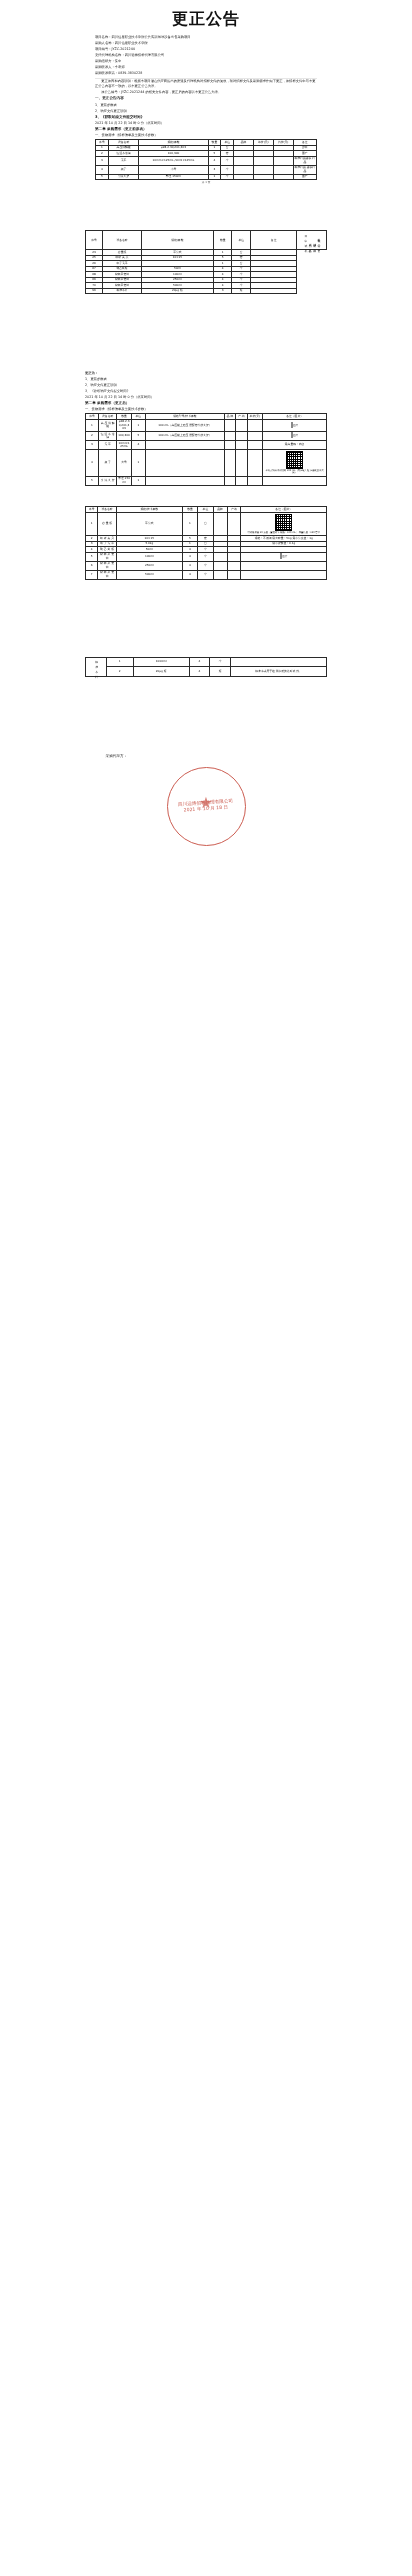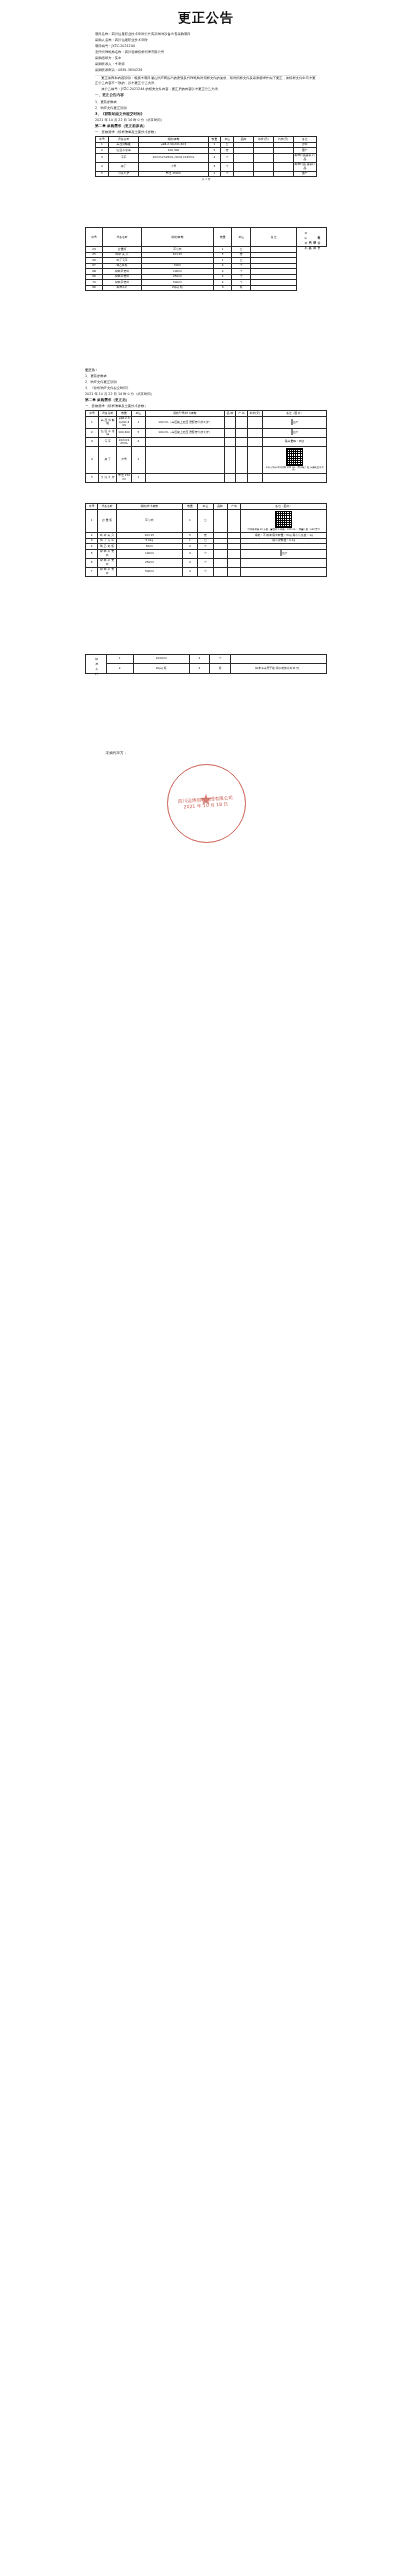--- a/index.html
+++ b/index.html
@@ -1,19 +1,19 @@
 <!DOCTYPE html>
 <html style="font-size:8.2px"><head>
 <meta charset="utf-8">
 <style>
   html,body{margin:0;padding:0;background:#ffffff;}
   body{font-family:"DejaVu Sans","Liberation Sans",sans-serif;color:#111;}
   .page{width:412px;position:relative;}
   .doc-title{
-    text-align:center;font-size:13px;font-weight:bold;letter-spacing:1px;
+    text-align:center;font-size:16px;font-weight:bold;letter-spacing:1px;
     padding-top:9.3px;padding-bottom:5.2px;
   }
   
   .sheet{
     position:relative;margin:0 auto;background:#ffffff;
   }
   .sheet.s1{width:222px;}
   .sheet.s2{width:242px;}
   .txtblock{font-size:3.3px;line-height:1.65;color:#1a1a1a;}
   .txtblock p{margin:0 0 0.5px 0;}

